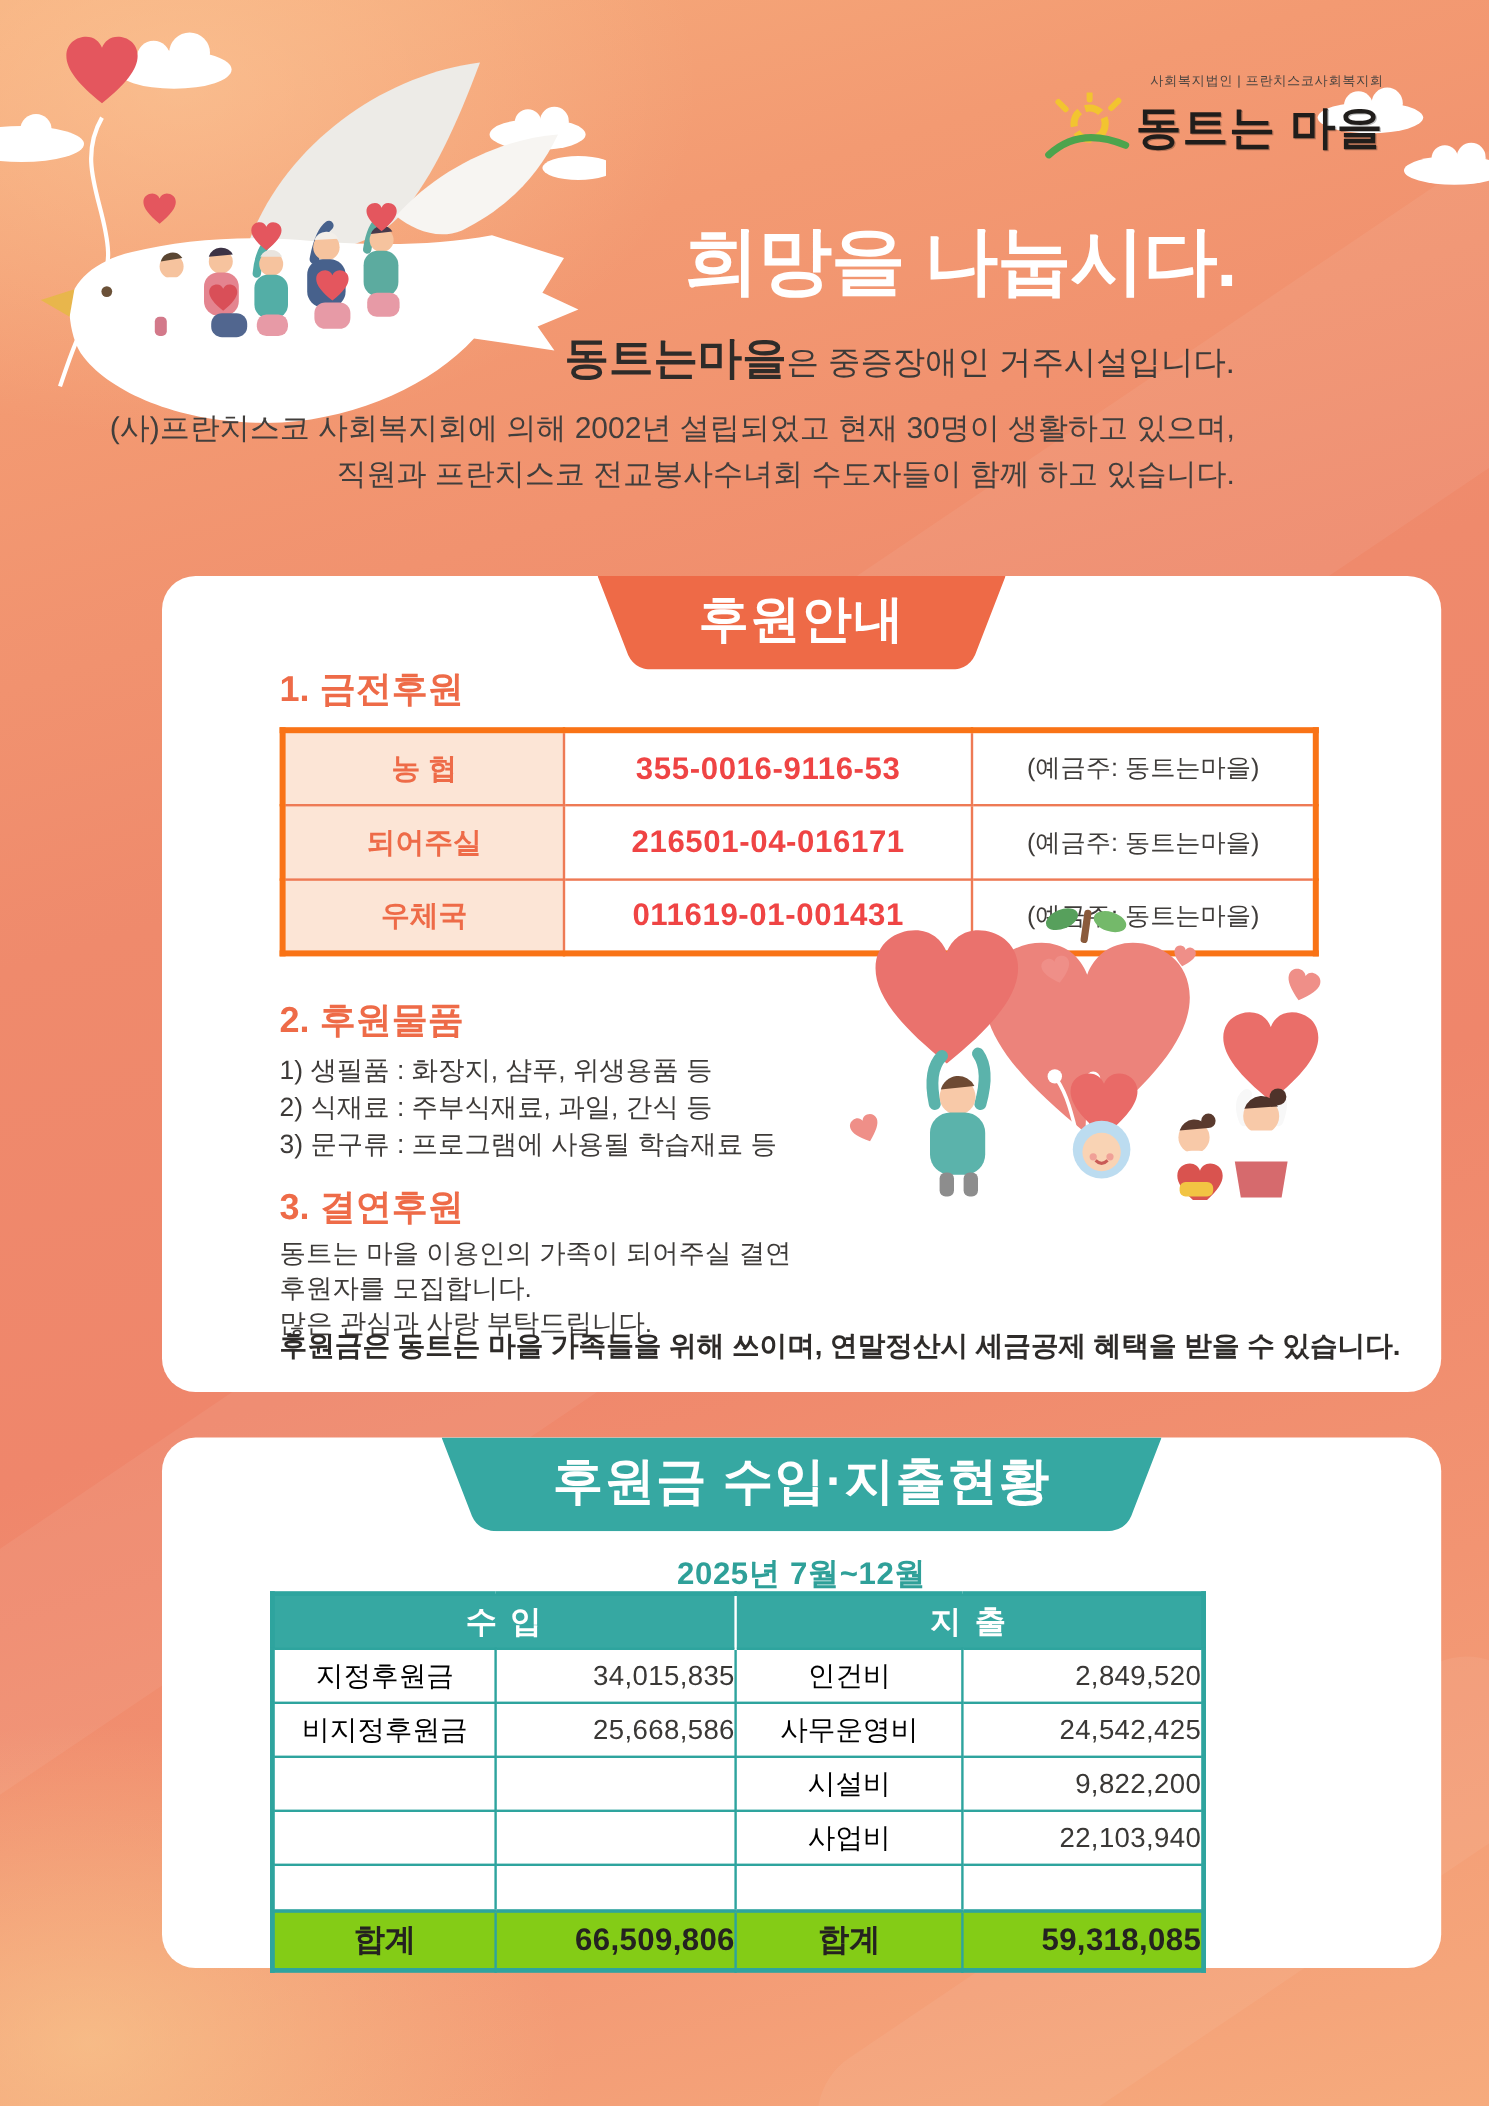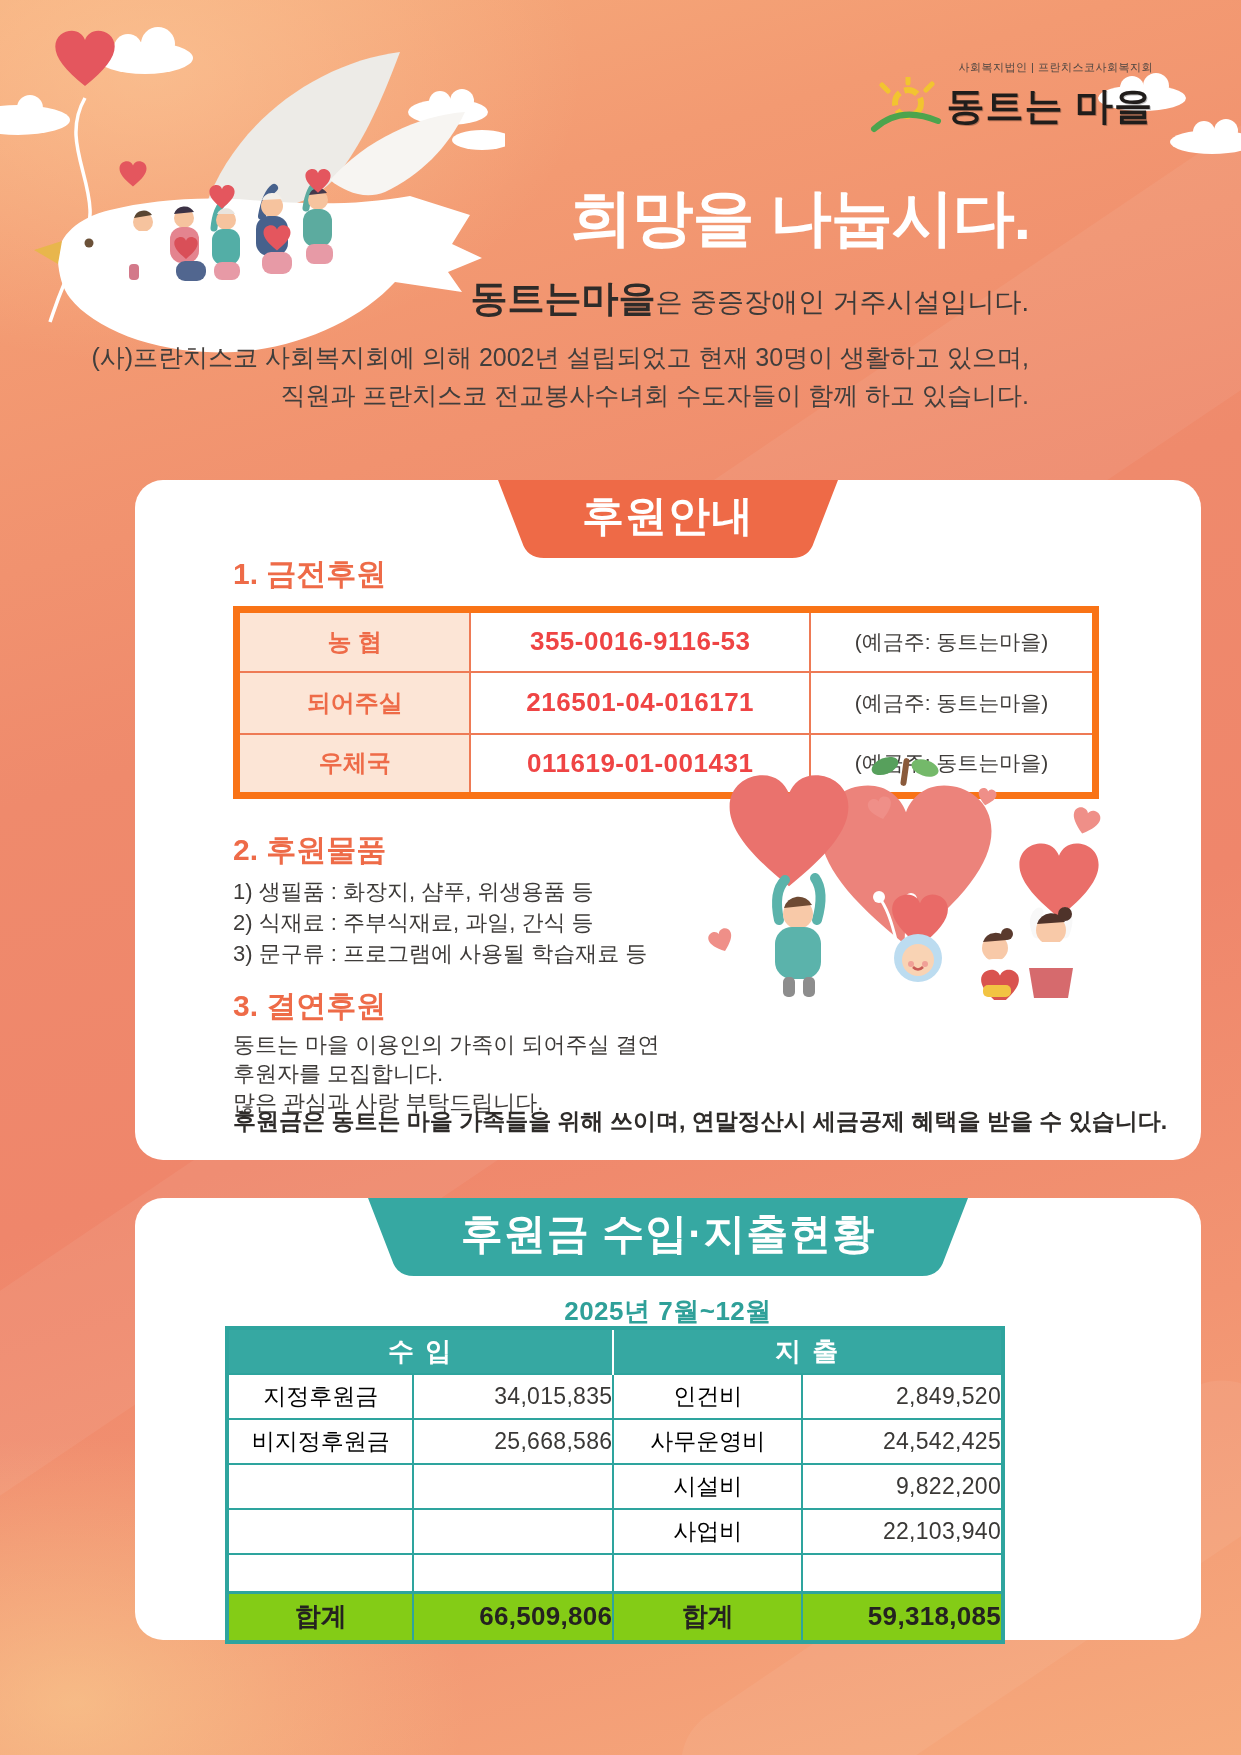--- a/index.html
+++ b/index.html
@@ -37,21 +37,21 @@
 
   .tab{ position:absolute; top:0; left:50%; transform:translateX(-50%);}
   .tab svg{ display:block;}
   .tab .tab-label{ position:absolute; left:0; right:0; top:8px; text-align:center;
     color:#fff; font-size:42px; font-weight:800; letter-spacing:1px;}
 
   .sec-heading{ position:absolute; left:98px; font-size:30px; font-weight:800; color:#ee6b48;text-align:right;}
   .h-s1{ top:74px;} .h-s2{ top:350px;} .h-s3{ top:506px;}
 
   .bank-table{ position:absolute; left:98px; top:126px; width:866px; border-collapse:collapse;
-    border:7px solid #f97316;}
+    border:5px solid #f97316;}
   .bank-table td{ border:2px solid #ee7a55; height:62px; text-align:center; vertical-align:middle;}
   .bank-table .bank{ width:236px; background:#fce5d6; color:#ee6b48; font-weight:800; font-size:24px;}
   .bank-table .acct{ width:342px; color:#ef4444; font-weight:700; font-size:26px; letter-spacing:.5px;}
   .bank-table .holder{ width:288px; color:#3f3c3a; font-size:21px;}
 
   .goods-items{ position:absolute; left:98px; top:396px; font-size:22px; line-height:31px; color:#3e3b39;}
   .bond-lines{ position:absolute; left:98px; top:550px; font-size:22px; line-height:29px; color:#3e3b39;}
   .note{ position:absolute; left:98px; top:626px; font-size:23px; font-weight:800; color:#2e2b29;}
 
   .family-illustration{ position:absolute; left:558px; top:272px; width:430px; height:248px;}

